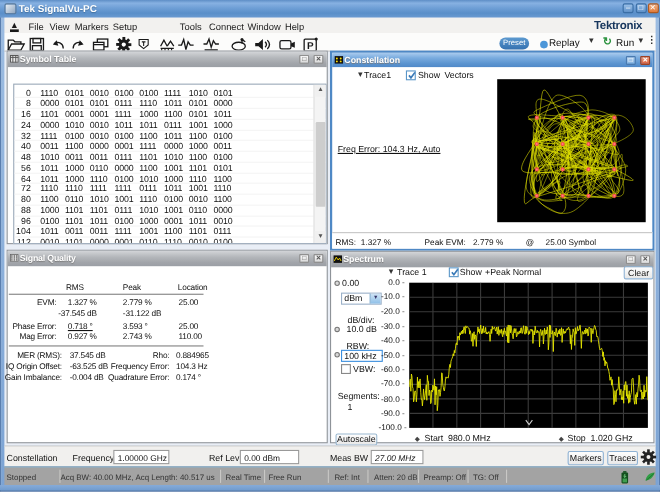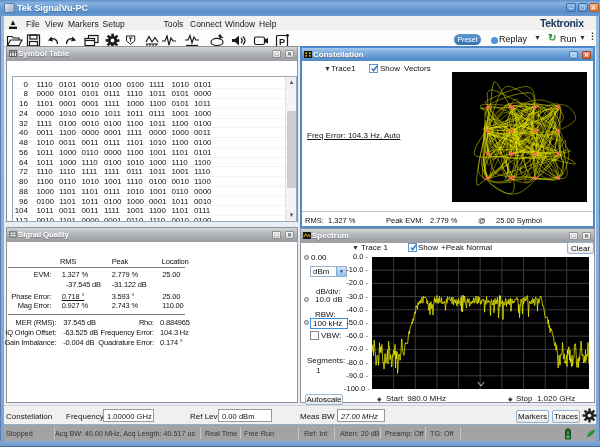--- a/index.html
+++ b/index.html
@@ -439,21 +439,21 @@
         <div class="pbtn" style="right:3px;">✕</div>
     </div>
 <span class="val" style="left:53px;top:28.5px;">RMS</span>
 <span class="val" style="left:104.7px;top:28.5px;">Peak</span>
 <span class="val" style="left:154.7px;top:28.5px;">Location</span>
 <div class="hline" style="left:1.3px;top:39.3px;width:177px;"></div>
 <span class="lbl" style="right:245.7px;top:41.5px;">EVM:</span>
 <span class="val" style="left:54.7px;top:41.5px;">1.327 %</span>
 <span class="val" style="left:104.7px;top:41.5px;">2.779 %</span>
 <span class="val" style="left:155.3px;top:41.5px;">25.00</span>
-<span class="val" style="left:59px;top:51.8px;">-37.545 dB</span>
+<span class="val" style="left:46px;top:51.8px;">-37.545 dB</span>
 <span class="val" style="left:104.7px;top:51.8px;">-31.122 dB</span>
 <span class="lbl" style="right:245.7px;top:63.8px;">Phase Error:</span>
 <span class="val" style="left:54.7px;top:63.8px;text-decoration:underline;">0.718 °</span>
 <span class="val" style="left:104.7px;top:63.8px;">3.593 °</span>
 <span class="val" style="left:155.3px;top:63.8px;">25.00</span>
 <span class="lbl" style="right:245.7px;top:73px;">Mag Error:</span>
 <span class="val" style="left:54.7px;top:73px;">0.927 %</span>
 <span class="val" style="left:104.7px;top:73px;">2.743 %</span>
 <span class="val" style="left:155.3px;top:73px;">110.00</span>
 <div class="hline" style="left:1.3px;top:85.5px;width:177px;"></div>

